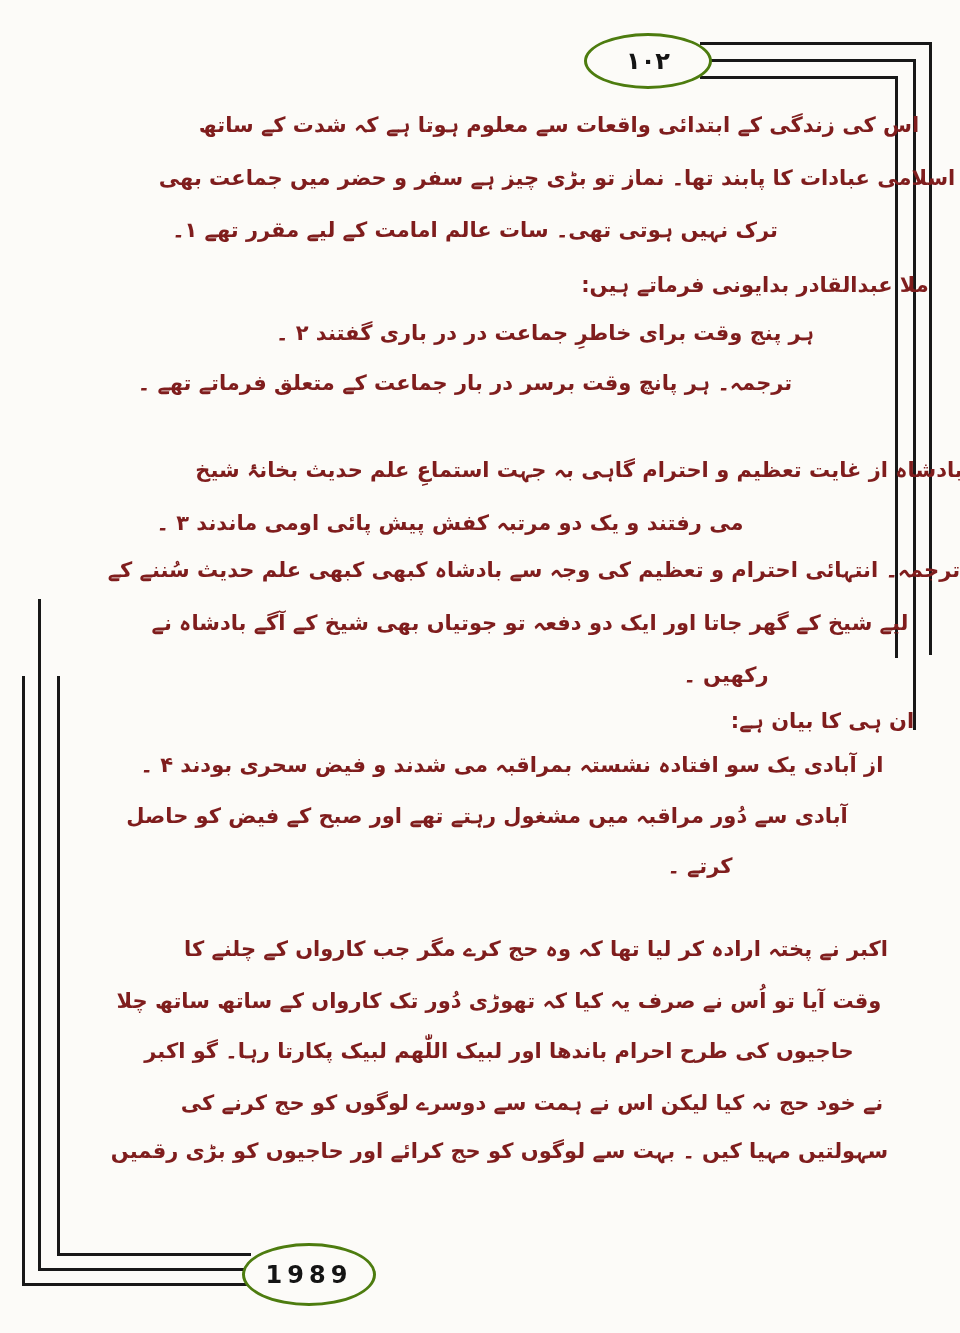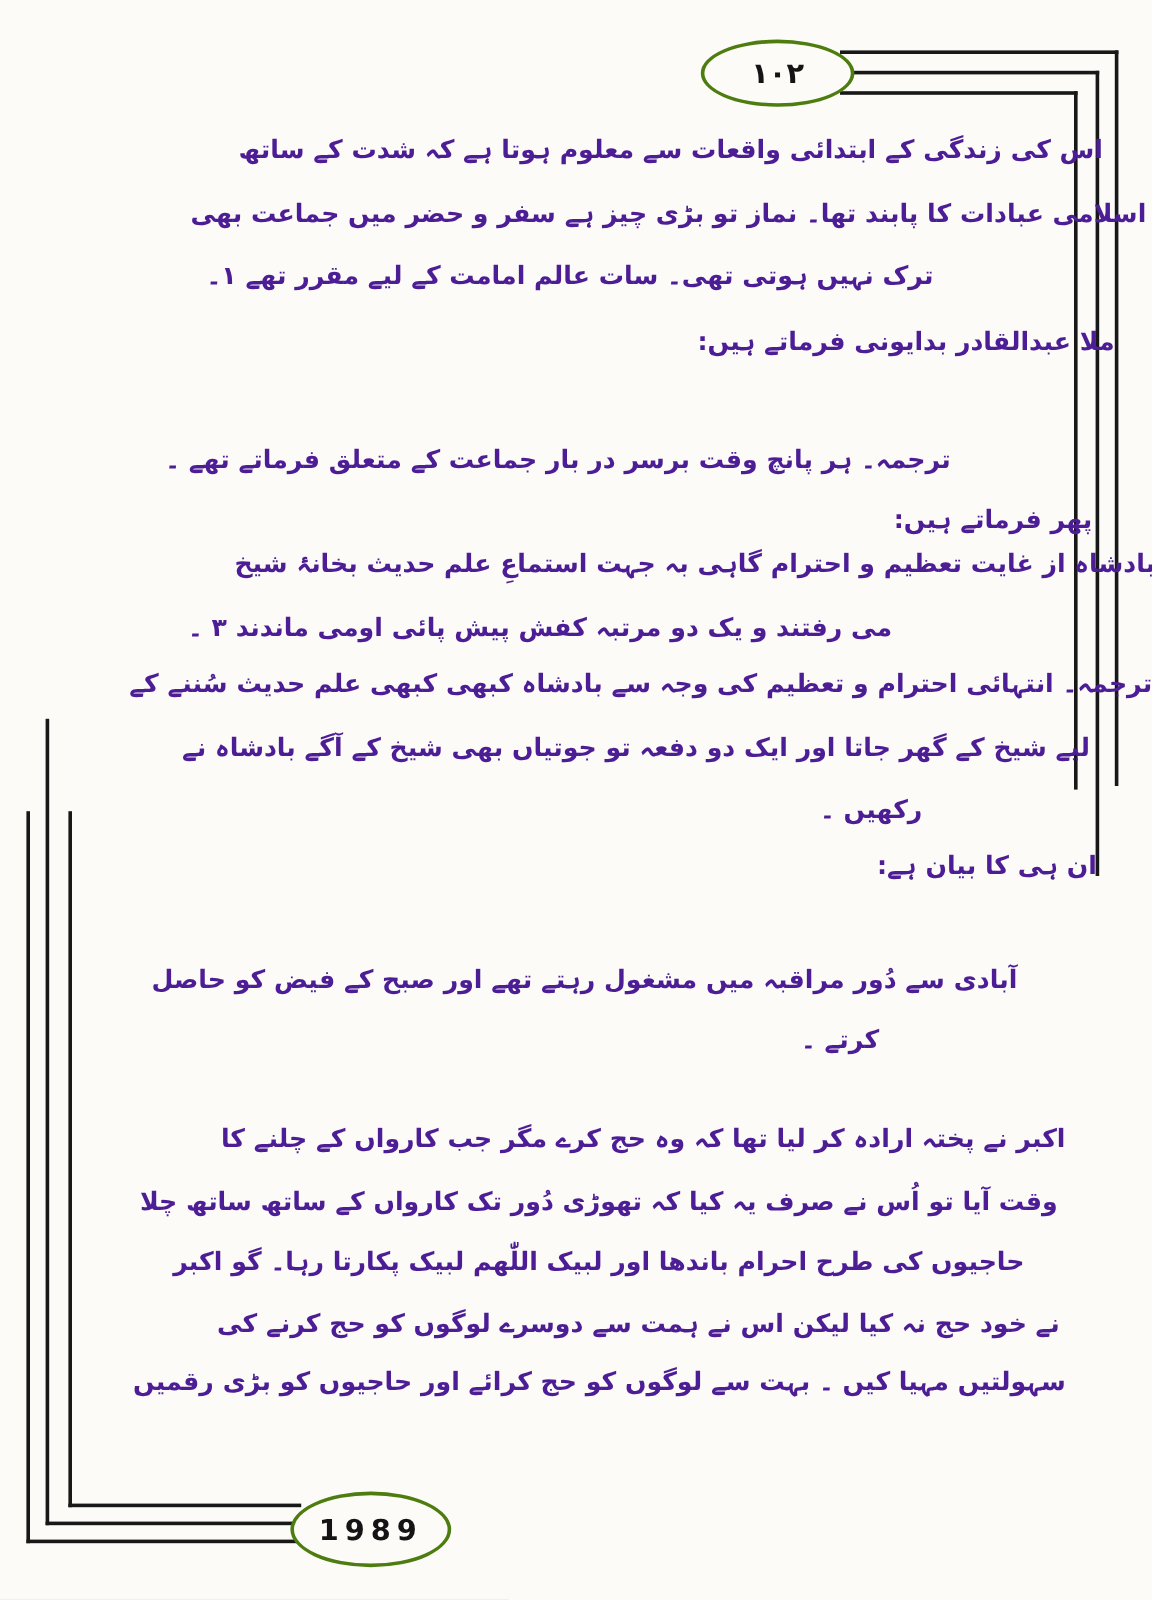--- a/index.html
+++ b/index.html
@@ -25,21 +25,21 @@
   }
   .oval-top{left:584px;top:33px;width:122px;height:50px;}
   .oval-bottom{left:242px;top:1243px;width:128px;height:57px;}
   
   #text-layer{position:absolute;inset:0;z-index:3;}
   .line{
     position:absolute;height:46px;
     display:flex;align-items:center;justify-content:center;
     white-space:nowrap;
     direction:rtl;
-    font-weight:bold;font-size:21px;color:#4c1d95;
+    font-weight:bold;font-size:21px;color:#7f1d1d;
     text-rendering:optimizeLegibility;
   }
 </style>
 </head>
 <body>
 
 <div class="page">
 
   <div>
     <div class="seg" style="left:700px;top:42px;width:232px;height:3px;"></div>
@@ -64,28 +64,29 @@
   </div>
   <div class="oval oval-bottom">
     <span>1989</span>
   </div>
 
   <div id="text-layer">
       <div class="line" dir="rtl" style="top: 102px; left: 225px; width: 668px;">اس کی زندگی کے ابتدائی واقعات سے معلوم ہوتا ہے کہ شدت کے ساتھ</div>
       <div class="line" dir="rtl" style="top: 155px; left: 220px; width: 674px;">اسلامی عبادات کا پابند تھا۔ نماز تو بڑی چیز ہے سفر و حضر میں جماعت بھی</div>
       <div class="line" dir="rtl" style="top: 207px; left: 250px; width: 450px;">ترک نہیں ہوتی تھی۔ سات عالم امامت کے لیے مقرر تھے ۱۔</div>
       <div class="line" dir="rtl" style="top: 262px; left: 610px; width: 290px;">ملا عبدالقادر بدایونی فرماتے ہیں:</div>
+      <div class="line" dir="rtl" style="top: 310px; left: 340px; width: 410px;">ہر پنج وقت برای خاطرِ جماعت در در باری گفتند ۲ ۔</div>
       <div class="line" dir="rtl" style="top: 360px; left: 230px; width: 470px;">ترجمہ۔ ہر پانچ وقت برسر در بار جماعت کے متعلق فرماتے تھے ۔</div>
-      <div class="line" dir="rtl" style="top: 410px; left: 755px; width: 145px;">پھر فرماتے ہیں:</div>
       <div class="line" dir="rtl" style="top: 447px; left: 262px; width: 634px;">بادشاہ از غایت تعظیم و احترام گاہی بہ جہت استماعِ علم حدیث بخانۂ شیخ</div>
       <div class="line" dir="rtl" style="top: 500px; left: 240px; width: 420px;">می رفتند و یک دو مرتبہ کفش پیش پائی اومی ماندند ۳ ۔</div>
       <div class="line" dir="rtl" style="top: 547px; left: 172px; width: 724px;">ترجمہ۔ انتہائی احترام و تعظیم کی وجہ سے بادشاہ کبھی کبھی علم حدیث سُننے کے</div>
       <div class="line" dir="rtl" style="top: 600px; left: 165px; width: 730px;">لیے شیخ کے گھر جاتا اور ایک دو دفعہ تو جوتیاں بھی شیخ کے آگے بادشاہ نے</div>
       <div class="line" dir="rtl" style="top: 652px; left: 672px; width: 108px;">رکھیں ۔</div>
       <div class="line" dir="rtl" style="top: 698px; left: 745px; width: 155px;">ان ہی کا بیان ہے:</div>
+      <div class="line" dir="rtl" style="top: 742px; left: 232px; width: 560px;">از آبادی یک سو افتادہ نشستہ بمراقبہ می شدند و فیض سحری بودند ۴ ۔</div>
       <div class="line" dir="rtl" style="top: 793px; left: 142px; width: 690px;">آبادی سے دُور مراقبہ میں مشغول رہتے تھے اور صبح کے فیض کو حاصل</div>
       <div class="line" dir="rtl" style="top: 843px; left: 650px; width: 100px;">کرتے ۔</div>
       <div class="line" dir="rtl" style="top: 926px; left: 205px; width: 662px;">اکبر نے پختہ ارادہ کر لیا تھا کہ وہ حج کرے مگر جب کارواں کے چلنے کا</div>
       <div class="line" dir="rtl" style="top: 978px; left: 115px; width: 768px;">وقت آیا تو اُس نے صرف یہ کیا کہ تھوڑی دُور تک کارواں کے ساتھ ساتھ چلا</div>
       <div class="line" dir="rtl" style="top: 1028px; left: 115px; width: 768px;">حاجیوں کی طرح احرام باندھا اور لبیک اللّٰھم لبیک پکارتا رہا۔ گو اکبر</div>
       <div class="line" dir="rtl" style="top: 1080px; left: 192px; width: 680px; text-align: center;">نے خود حج نہ کیا لیکن اس نے ہمت سے دوسرے لوگوں کو حج کرنے کی</div>
       <div class="line" dir="rtl" style="top: 1128px; left: 112px; width: 775px;">سہولتیں مہیا کیں ۔ بہت سے لوگوں کو حج کرائے اور حاجیوں کو بڑی رقمیں</div>
     </div>
 
 </div>

